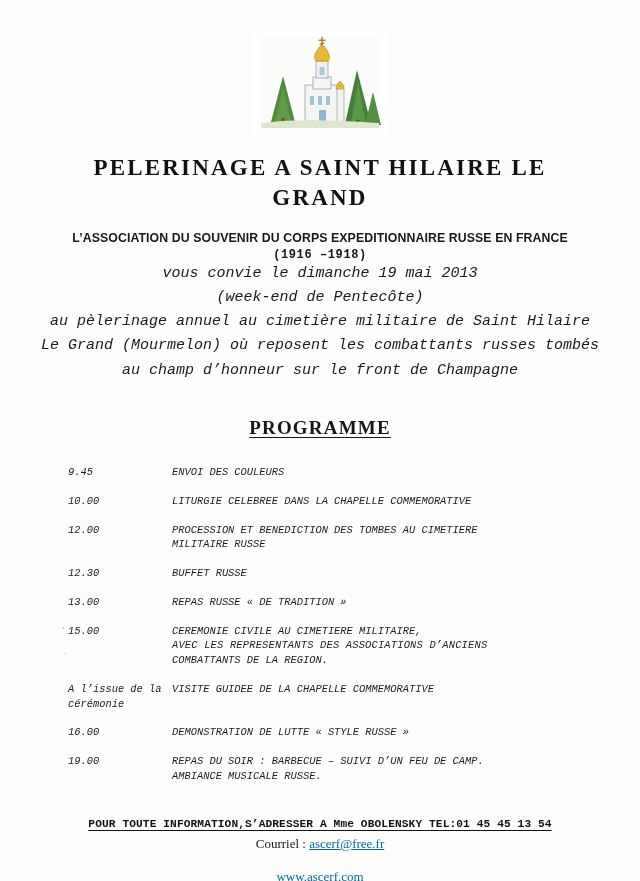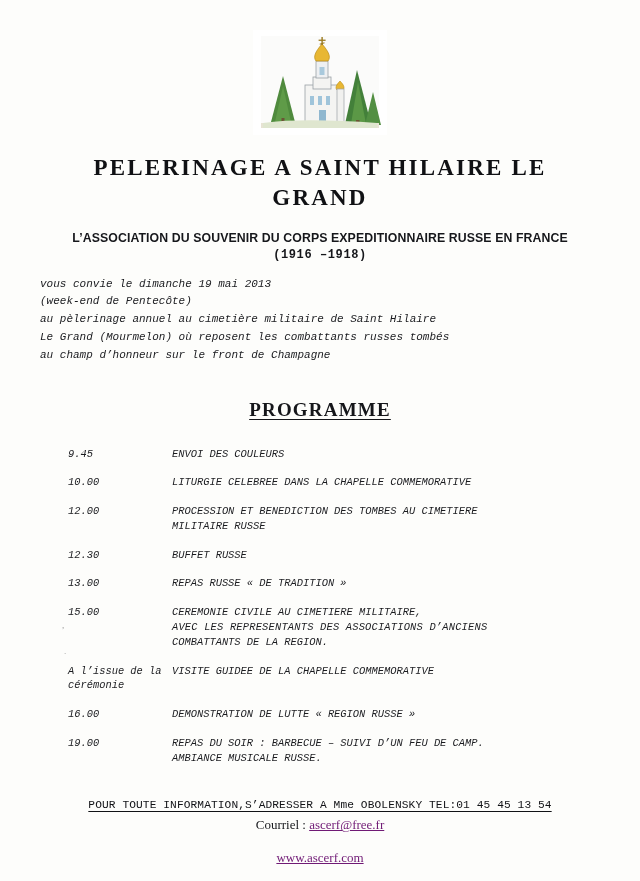--- a/index.html
+++ b/index.html
@@ -63,25 +63,24 @@
     text-align: center;
     font-family: "Liberation Mono", monospace;
     font-weight: bold;
     font-size: 12px;
     letter-spacing: 0.6px;
     margin-top: 0;
   }
 
   
   .invite {
-    margin-top: 14px;
-    text-align: left;
+    text-align: center;
     font-family: "Liberation Mono", monospace;
     font-style: italic;
-    font-size: 11px;
+    font-size: 15px;
     line-height: 1.62;
     color: #191a1e;
   }
   .invite div { white-space: nowrap; }
 
   
   .programme {
     margin-top: 34px;
     text-align: center;
     font-family: "Liberation Serif", serif;
@@ -121,35 +120,35 @@
     letter-spacing: 0.2px;
   }
 
   
   .footer {
     margin-top: 20px;
     text-align: center;
   }
   .footer-info {
     font-family: "Liberation Mono", monospace;
-    font-weight: normal;
+    font-weight: bold;
     font-size: 11.2px;
     letter-spacing: 0.1px;
     text-decoration: underline;
     text-underline-offset: 3px;
     color: #111216;
   }
   .footer-mail {
     margin-top: 6px;
     font-family: "Liberation Serif", serif;
     font-size: 13px;
   }
   .footer-mail a,
   .footer-site a {
-    color: #701a75;
+    color: #0369a1;
     text-decoration: underline;
   }
   .footer-site {
     margin-top: 17px;
     font-family: "Liberation Serif", serif;
     font-size: 13px;
   }
 
   
   .scan-mark {
@@ -274,21 +273,21 @@
       <tr>
         <td class="sch-time">A l’issue de la
 cérémonie</td>
         <td class="sch-desc">
           <span>VISITE GUIDEE DE LA CHAPELLE COMMEMORATIVE</span>
         </td>
       </tr>
       <tr>
         <td class="sch-time">16.00</td>
         <td class="sch-desc">
-          <span>DEMONSTRATION DE LUTTE « REGION RUSSE »</span>
+          <span>DEMONSTRATION DE LUTTE « STYLE RUSSE »</span>
         </td>
       </tr>
       <tr>
         <td class="sch-time">19.00</td>
         <td class="sch-desc">
           <span>REPAS DU SOIR : BARBECUE – SUIVI D’UN FEU DE CAMP.</span>
           <span class="l2">AMBIANCE MUSICALE RUSSE.</span>
         </td>
       </tr>
     </tbody>

